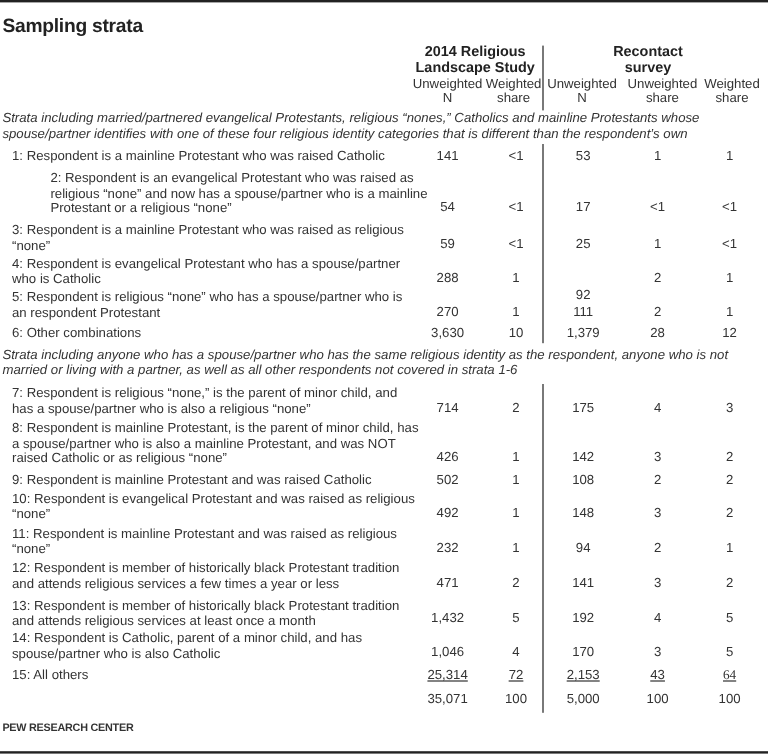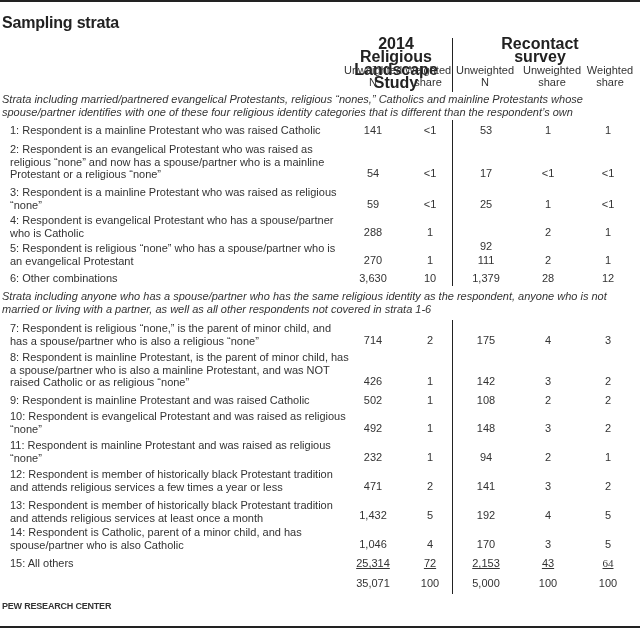--- a/index.html
+++ b/index.html
@@ -6,21 +6,21 @@
   body {
     width: 640px; height: 629px; position: relative; overflow: hidden;
     font-family: "Liberation Sans", sans-serif; color: #222; font-size: 11px;
   }
   .rule-top { position: absolute; left: 0; top: 0; width: 640px; height: 2px; background: #222; }
   .rule-bottom { position: absolute; left: 0; top: 626px; width: 640px; height: 2px; background: #222; }
   .title { position: absolute; left: 2px; top: 14px; font-size: 16px; font-weight: bold; letter-spacing: -0.2px; }
   .vline { position: absolute; left: 452px; top: 38px; width: 1px; height: 54px; background: #222; }
   .vline2 { position: absolute; left: 452px; top: 120px; width: 1px; height: 166px; background: #222; }
   .vline3 { position: absolute; left: 452px; top: 320px; width: 1px; height: 274px; background: #222; }
-  .grp { position: absolute; font-weight: bold; font-size: 16px; text-align: center; line-height: 13px; }
+  .grp { position: absolute; font-weight: bold; font-size: 12px; text-align: center; line-height: 13px; }
   .sub { position: absolute; font-size: 11px; text-align: center; line-height: 12px; color: #333; }
   .sect { position: absolute; left: 2px; width: 636px; font-style: italic; font-size: 11px; line-height: 13px; color: #333; }
   .row { position: absolute; left: 0; width: 640px; }
   .label { position: absolute; left: 10px; width: 340px; font-size: 11px; line-height: 12.5px; color: #333; }
   .cell { position: absolute; width: 60px; text-align: center; font-size: 11px; color: #333; }
   .u { text-decoration: underline; }
   .source { position: absolute; left: 2px; top: 601px; font-size: 9px; font-weight: bold; color: #333; letter-spacing: -0.2px; }
 </style>
 </head>
 <body>
@@ -67,21 +67,21 @@
 <div id="rows">
     <div class="row">
       <div class="label" style="top: 124px;">1: Respondent is a mainline Protestant who was raised Catholic</div>
       <div class="cell" style="left: 343px; top: 124px;">141</div>
       <div class="cell" style="left: 400px; top: 124px;">&lt;1</div>
       <div class="cell" style="left: 456px; top: 124px;">53</div>
       <div class="cell" style="left: 518px; top: 124px;">1</div>
       <div class="cell" style="left: 578px; top: 124px;">1</div>
     </div>
     <div class="row">
-      <div class="label" style="top: 143px;">2: Respondent is an evangelical Protestant who was raised as religious “none” and now has a spouse/partner who is a mainline Protestant or a religious “none”</div>
+      <div class="label" style="top: 143px; margin-left: 32px;">2: Respondent is an evangelical Protestant who was raised as religious “none” and now has a spouse/partner who is a mainline Protestant or a religious “none”</div>
       <div class="cell" style="left: 343px; top: 167px;">54</div>
       <div class="cell" style="left: 400px; top: 167px;">&lt;1</div>
       <div class="cell" style="left: 456px; top: 167px;">17</div>
       <div class="cell" style="left: 518px; top: 167px;">&lt;1</div>
       <div class="cell" style="left: 578px; top: 167px;">&lt;1</div>
     </div>
     <div class="row">
       <div class="label" style="top: 186px;">3: Respondent is a mainline Protestant who was raised as religious “none”</div>
       <div class="cell" style="left: 343px; top: 198px;">59</div>
       <div class="cell" style="left: 400px; top: 198px;">&lt;1</div>
@@ -91,21 +91,21 @@
     </div>
     <div class="row">
       <div class="label" style="top: 214px;">4: Respondent is evangelical Protestant who has a spouse/partner who is Catholic</div>
       <div class="cell" style="left: 343px; top: 226px;">288</div>
       <div class="cell" style="left: 400px; top: 226px;">1</div>
       <div class="cell" style="left: 456px; top: 240px;">92</div>
       <div class="cell" style="left: 518px; top: 226px;">2</div>
       <div class="cell" style="left: 578px; top: 226px;">1</div>
     </div>
     <div class="row">
-      <div class="label" style="top: 242px;">5: Respondent is religious “none” who has a spouse/partner who is an evangelical Protestant</div>
+      <div class="label" style="top: 242px;">5: Respondent is religious “none” who has a spouse/partner who is an respondent Protestant</div>
       <div class="cell" style="left: 343px; top: 254px;">270</div>
       <div class="cell" style="left: 400px; top: 254px;">1</div>
       <div class="cell" style="left: 456px; top: 254px;">111</div>
       <div class="cell" style="left: 518px; top: 254px;">2</div>
       <div class="cell" style="left: 578px; top: 254px;">1</div>
     </div>
     <div class="row">
       <div class="label" style="top: 272px;">6: Other combinations</div>
       <div class="cell" style="left: 343px; top: 272px;">3,630</div>
       <div class="cell" style="left: 400px; top: 272px;">10</div>

